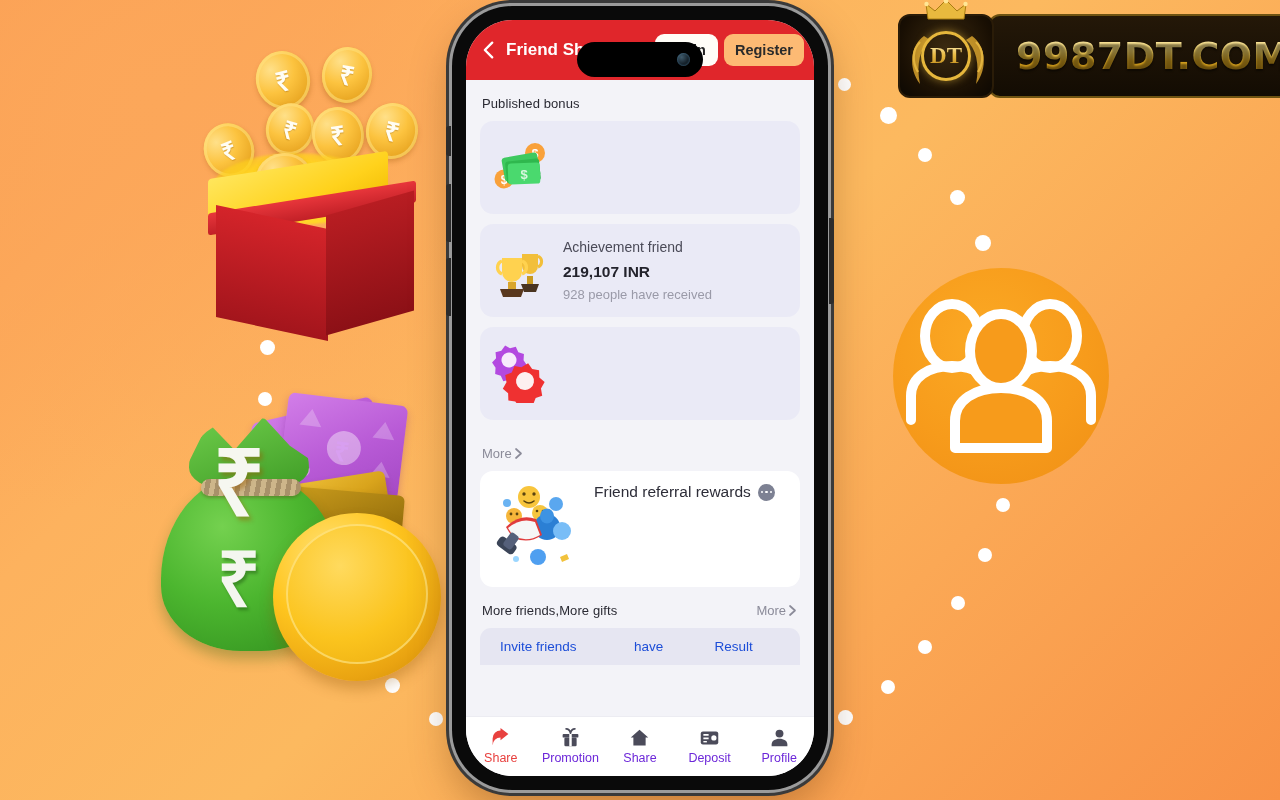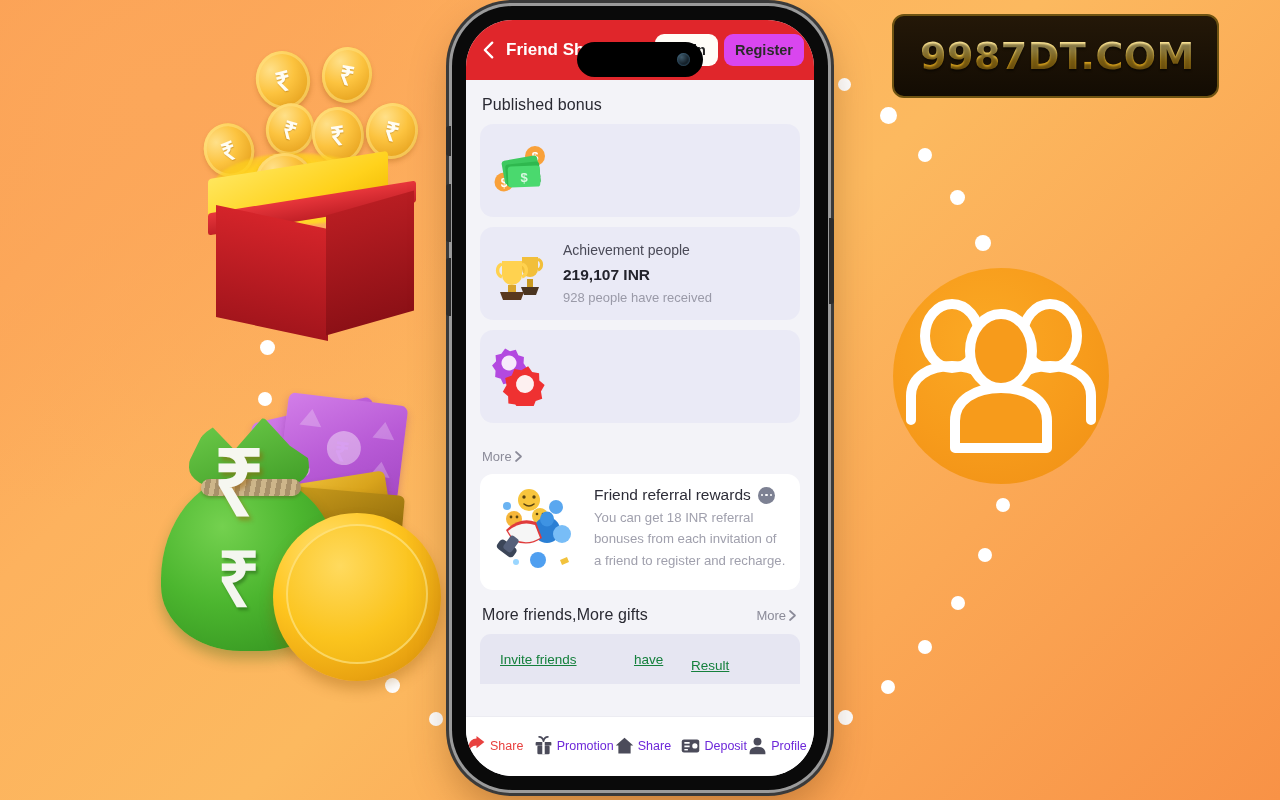--- a/index.html
+++ b/index.html
@@ -134,28 +134,28 @@
     display: flex; align-items: center; padding: 0 10px 0 12px; gap: 6px; position: relative; z-index: 30;
   }
   .back-chevron { width: 22px; height: 22px; flex: 0 0 auto; cursor: pointer; }
   .app-title { color: #fff; font-size: 17px; font-weight: 700; white-space: nowrap; }
   .hdr-spacer { flex: 1 1 auto; }
   .btn-login {
     background: #fffdf7; color: #232323; font-size: 14.5px; font-weight: 600;
     border: none; border-radius: 9px; padding: 8px 12px; cursor: pointer; white-space: nowrap;
   }
   .btn-register {
-    background: #d946ef; color: #2a2a2a; font-size: 14.5px; font-weight: 600;
+    background: #fdba74; color: #2a2a2a; font-size: 14.5px; font-weight: 600;
     border: none; border-radius: 9px; padding: 8px 11px; cursor: pointer; white-space: nowrap;
   }
 
   
   .app-body { flex: 1 1 auto; background: #f3f3f8; overflow: hidden; padding: 0 14px; }
   .section-title-row { display: flex; align-items: baseline; justify-content: space-between; padding: 16px 2px 10px; }
-  .section-title { font-size: 16px; color: #2a2a33; font-weight: 400; letter-spacing: .1px; text-align: right; }
+  .section-title { font-size: 13px; color: #2a2a33; font-weight: 400; letter-spacing: .1px; text-align: right; }
   .more-link { font-size: 13px; color: #8b8b99; display: flex; align-items: center; gap: 1px; cursor: pointer; }
 
   .bonus-card {
     background: #eaeaf6; border-radius: 13px; padding: 14px 12px; margin-bottom: 10px;
     display: flex; align-items: center; gap: 13px; min-height: 93px;
   }
   .bonus-icon { width: 58px; height: 58px; flex: 0 0 auto; position: relative; }
   .bonus-name { font-size: 14px; color: #4a4a57; margin-bottom: 8px; }
   .bonus-amt  { font-size: 15.5px; color: #23232c; font-weight: 600; margin-bottom: 6px; }
   .bonus-sub  { font-size: 13px; color: #9a9aa8; }
@@ -166,32 +166,32 @@
   }
   .ref-icon { width: 96px; height: 92px; flex: 0 0 auto; position: relative; }
   .ref-title { font-size: 15.5px; color: #2d2d38; display: flex; align-items: center; gap: 7px; margin-bottom: 3px; }
   .ref-badge { width: 17px; height: 17px; border-radius: 50%; background: #7d8193; display:flex;
     align-items:center; justify-content:center; gap:2px; flex:0 0 auto; }
   .ref-badge i { width: 2.5px; height: 2.5px; border-radius: 50%; background: #fff; display:block; }
   .ref-desc { font-size: 13.2px; color: #a0a0ad; line-height: 1.62; }
 
   .tbl-head {
     background: #e6e6f2; border-radius: 11px 11px 0 0; display: flex; align-items: center;
-    padding: 11px 8px; font-size: 13.5px; color: #15803d; text-decoration: underline;
+    padding: 11px 8px; font-size: 13.5px; color: #1d4ed8;
   }
   .tbl-head span:nth-child(1) { flex: 1.25; text-align: left; padding-left: 12px; }
   .tbl-head span:nth-child(2) { flex: 1; text-align: center; }
-  .tbl-head span:nth-child(3) { flex: 1; text-align: left; padding-right: 16px; margin-top: 13px; }
+  .tbl-head span:nth-child(3) { flex: 1; text-align: center; padding-right: 16px; }
 
   
   .tabbar {
     flex: 0 0 auto; height: 60px; background: #ffffff; display: flex; align-items: center;
     border-top: 1px solid #ececf2; padding-bottom: 2px;
   }
-  .tab { flex: 1; display: flex; flex-direction: row; align-items: center; gap: 3px; cursor: pointer; }
+  .tab { flex: 1; display: flex; flex-direction: column; align-items: center; gap: 3px; cursor: pointer; }
   .tab-ico { height: 22px; display: flex; align-items: center; justify-content: center; }
   .tab-lbl { font-size: 12.5px; color: #6d28d9; }
   .tab.active .tab-lbl { color: #e8413f; }
 </style>
 </head>
 <body>
 
 <div id="stage">
 
   <div class="dot" style="left:880px;top:107px;width:17px;height:17px;"></div>
@@ -262,20 +262,37 @@
         <path d="M198 152 v-24 c0-19-18-30-41-30 s-41 11-41 30 v24"></path>
       </g>
       <g fill="#f79b1b" stroke="#ffffff" stroke-width="10" stroke-linecap="round" stroke-linejoin="round">
         <ellipse cx="108" cy="83" rx="31" ry="37"></ellipse>
         <path d="M62 180 v-27 c0-21 20-33 46-33 s46 12 46 33 v27 z"></path>
       </g>
     </svg>
   </div>
 
   <div class="logo-wrap">
+    <div class="logo-crest">
+      <svg class="crest-crown" width="44" height="22" viewBox="0 0 44 22">
+        <path d="M4 20 L2 5 L11 12 L22 1 L33 12 L42 5 L40 20 Z" fill="#e8b93e" stroke="#a87c12" stroke-width="1"></path>
+        <circle cx="22" cy="2" r="2.4" fill="#ffe795"></circle>
+        <circle cx="2.5" cy="5" r="2.2" fill="#ffe795"></circle>
+        <circle cx="41.5" cy="5" r="2.2" fill="#ffe795"></circle>
+      </svg>
+      <svg width="96" height="84" viewBox="0 0 96 84" style="position:absolute;left:0;top:0;">
+        <path d="M24 20 C10 30 8 52 20 68 C16 48 20 32 30 24 Z" fill="#c9972a" opacity=".92"></path>
+        <path d="M72 20 C86 30 88 52 76 68 C80 48 76 32 66 24 Z" fill="#c9972a" opacity=".92"></path>
+        <path d="M20 26 C12 34 12 46 18 56" stroke="#e3b43f" stroke-width="2.2" fill="none"></path>
+        <path d="M76 26 C84 34 84 46 78 56" stroke="#e3b43f" stroke-width="2.2" fill="none"></path>
+      </svg>
+      <div class="crest-ring">
+        <span class="crest-dt">DT</span>
+      </div>
+    </div>
     <div class="logo-plate">
       <span class="logo-text">9987DT.COM</span>
     </div>
   </div>
 
   <div class="phone">
     <div class="btn-vol" style="top:120px;height:30px;"></div>
     <div class="btn-vol" style="top:178px;height:58px;"></div>
     <div class="btn-vol" style="top:252px;height:58px;"></div>
     <div class="btn-pwr" style="top:212px;height:86px;"></div>
@@ -325,21 +342,21 @@
               <rect x="35" y="34" width="6" height="8" fill="#c99a21"></rect>
               <path d="M29 42 h18 l-3 8 h-12 z" fill="#4a3420"></path>
               <path d="M10 16 h20 v14 a10 10 0 0 1-20 0 z" fill="#ffd24f"></path>
               <path d="M10 19 a7 7 0 0 0 0 13" fill="none" stroke="#ffd24f" stroke-width="3.4"></path>
               <path d="M30 19 a7 7 0 0 1 0 13" fill="none" stroke="#ffd24f" stroke-width="3.4"></path>
               <rect x="16" y="40" width="8" height="7" fill="#d9a52c"></rect>
               <path d="M8 47 h24 l-3 8 h-18 z" fill="#59381e"></path>
             </svg>
           </div>
           <div>
-            <div class="bonus-name">Achievement people</div>
+            <div class="bonus-name">Achievement friend</div>
             <div class="bonus-amt">219,107 INR</div>
             <div class="bonus-sub">928 people have received</div>
           </div>
         </div>
 
         <div class="bonus-card">
           <div class="bonus-icon">
             <svg width="58" height="58" viewBox="0 0 58 58">
               <g transform="translate(17,15) rotate(-15)" fill="#b349e0">
                 <path d="M0 -15 l4 4 h6 l1 6 5 3 -2 6 2 6 -5 3 -1 6 h-6 l-4 4 -5-4 h-6 l-1-6 -5-3 2-6 -2-6 5-3 1-6 h6 z"></path>
@@ -392,21 +409,20 @@
           </div>
           <div style="flex:1 1 auto;">
             <div class="ref-title">
               <span>Friend referral rewards</span>
               <span class="ref-badge">
                   <i></i>
                   <i></i>
                   <i></i>
                 </span>
             </div>
-            <div class="ref-desc">You can get 18 INR referral bonuses from each invitation of a friend to register and recharge.</div>
           </div>
         </div>
 
         <div class="section-title-row">
           <span class="section-title">More friends,More gifts</span>
           <span class="more-link">
             <span>More</span>
             <svg width="11" height="13" viewBox="0 0 11 13">
               <path d="M3 2 L8 6.5 L3 11" fill="none" stroke="#8b8b99" stroke-width="1.7" stroke-linecap="round" stroke-linejoin="round"></path>
             </svg>

